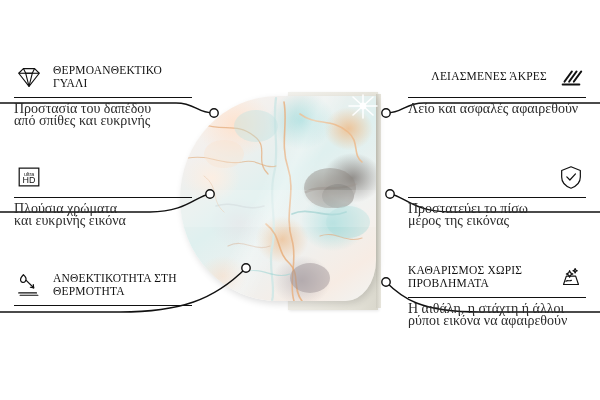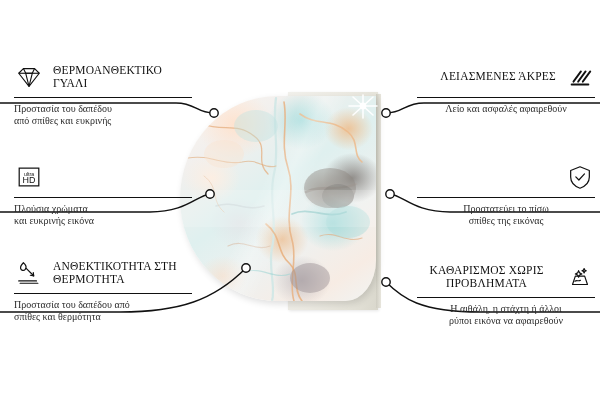--- a/index.html
+++ b/index.html
@@ -100,21 +100,21 @@
     pointer-events: none;
   }
 
   
   .feature {
     position: absolute;
     width: 178px;
     z-index: 4;
   }
   .feature.left  { left: 14px;  text-align: left; }
-  .feature.right { right: 5px; text-align: center; }
+  .feature.right { right: 14px; text-align: left; }
 
   .f-head {
     display: flex;
     align-items: center;
     gap: 9px;
     min-height: 30px;
   }
   .feature.right .f-head { flex-direction: row-reverse; }
 
   .f-icon {
@@ -131,29 +131,29 @@
     letter-spacing: .2px;
     color: #111111;
     text-transform: uppercase;
   }
   .f-rule {
     height: 0;
     border-top: 1.3px solid #111111;
     margin: 5px 0 5px 0;
   }
   .f-desc {
-    font-size: 10px;
+    font-size: 14px;
     line-height: 11.6px;
     color: #2b2b2b;
   }
 
   
   #feat-heat-glass   { top: 62px; }
   #feat-hd-print     { top: 162px; }
-  #feat-heat-resist  { top: 258px; }
+  #feat-heat-resist  { top: 270px; }
   #feat-polished     { top: 62px; }
   #feat-membrane     { top: 162px; }
   #feat-easy-clean   { top: 262px; }
 </style>
 </head>
 <body>
 
 <div class="stage">
 
   <div class="backpanel"></div>
@@ -276,24 +276,20 @@
           <path d="M12 10 L20 18"></path>
           <path d="M20 18 L16.5 17.4 M20 18 L19.6 14.6"></path>
           <path d="M4 23.5 H23"></path>
           <path d="M5.5 26 H24.5"></path>
         </g>
       </svg>
     </span>
     <span class="f-title">ΑΝΘΕΚΤΙΚΟΤΗΤΑ ΣΤΗ ΘΕΡΜΟΤΗΤΑ</span>
   </div>
   <div class="f-rule"></div>
-  <div class="f-desc">
-    <div>Προστασία του δαπέδου από</div>
-    <div>σπίθες και θερμότητα</div>
-  </div>
 </div>
 
 <div class="feature right" id="feat-polished">
   <div class="f-head">
     <span class="f-icon">
       <svg viewBox="0 0 30 30" width="28" height="28">
         <g stroke="#111" stroke-width="2" stroke-linecap="round">
           <line x1="8" y1="20" x2="16" y2="9"></line>
           <line x1="13" y1="20" x2="21" y2="9"></line>
           <line x1="18" y1="20" x2="26" y2="9"></line>
@@ -317,21 +313,21 @@
         <g fill="none" stroke="#111" stroke-width="1.3" stroke-linejoin="round" stroke-linecap="round">
           <path d="M15 4 L25 8 V15 C25 21 20.5 25 15 27 C9.5 25 5 21 5 15 V8 Z"></path>
           <path d="M10.5 14.8 L13.8 18.2 L19.8 11.6"></path>
         </g>
       </svg>
     </span>
   </div>
   <div class="f-rule"></div>
   <div class="f-desc">
     <div>Προστατεύει το πίσω</div>
-    <div>σπίθες της εικόνας</div>
+    <div>μέρος της εικόνας</div>
   </div>
 </div>
 
 <div class="feature right" id="feat-easy-clean">
   <div class="f-head">
     <span class="f-icon">
       <svg viewBox="0 0 30 30" width="28" height="28">
         <g fill="none" stroke="#111" stroke-width="1.25" stroke-linejoin="round" stroke-linecap="round">
           <path d="M7 23 L10 14 H20 L23 23 Z"></path>
           <path d="M9.5 19.5 C11.5 18 13.5 20 15.5 18.5"></path>

